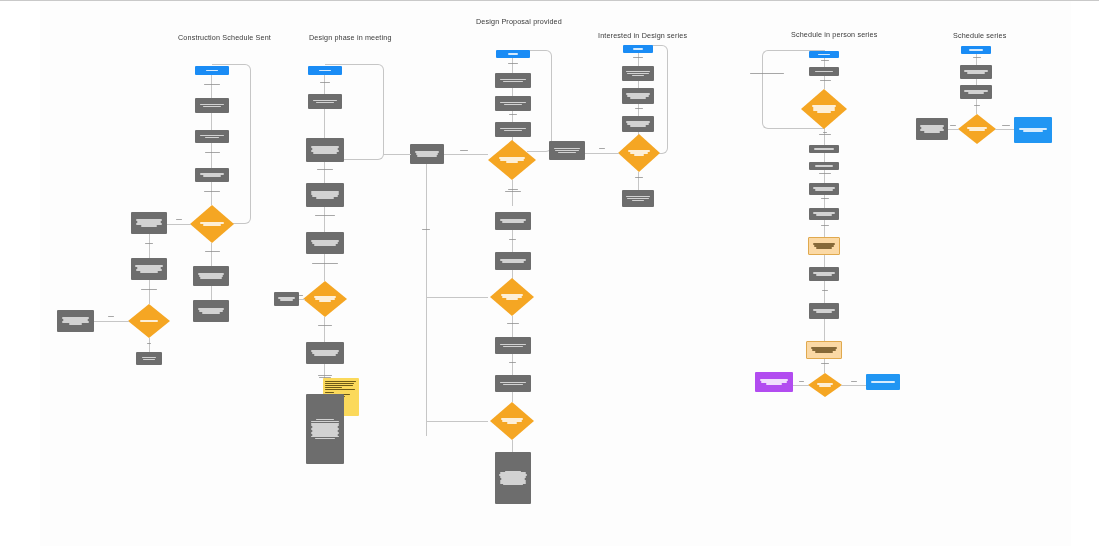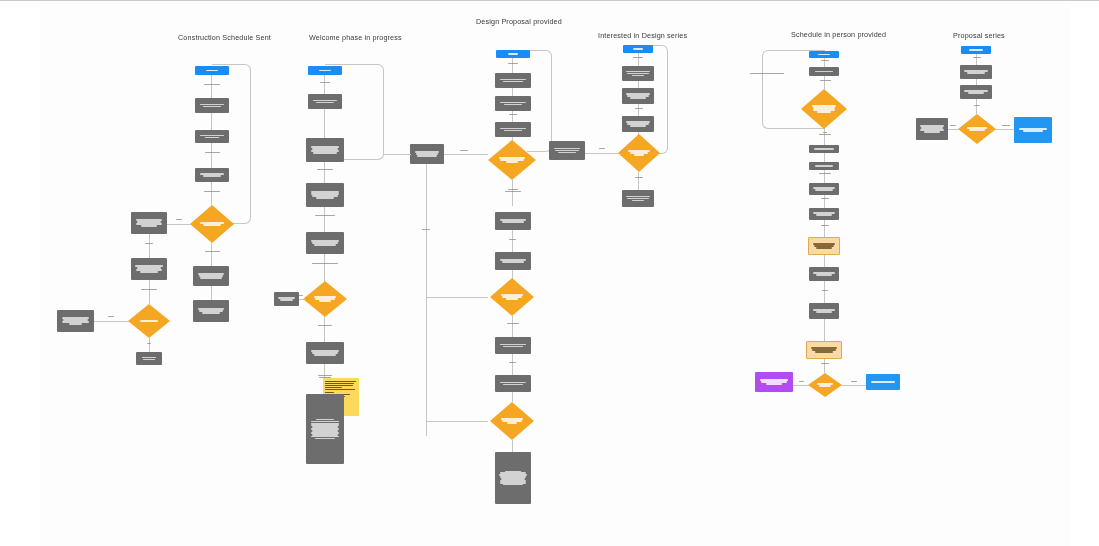--- a/index.html
+++ b/index.html
@@ -37,25 +37,25 @@
   .rnd{position:absolute;border:1px solid #c6c6c6;background:transparent;border-radius:6px;}
 </style>
 </head>
 <body>
 
 <div id="stage">
   <div id="topline"></div>
   <div id="canvas"></div>
 
   <div class="hdr" style="left:178px;top:33px;">Construction Schedule Sent</div>
-  <div class="hdr" style="left:309px;top:33px;">Welcome phase in progress</div>
+  <div class="hdr" style="left:309px;top:33px;">Design phase in meeting</div>
   <div class="hdr" style="left:476px;top:17px;">Design Proposal provided</div>
   <div class="hdr" style="left:598px;top:31px;">Interested in Design series</div>
-  <div class="hdr" style="left:791px;top:30px;">Schedule in person provided</div>
-  <div class="hdr" style="left:953px;top:31px;">Proposal series</div>
+  <div class="hdr" style="left:791px;top:30px;">Schedule in person series</div>
+  <div class="hdr" style="left:953px;top:31px;">Schedule series</div>
 
   <div class="rnd" style="left:212px;top:64px;width:38px;height:158px;border-left:none;border-top-left-radius:0;border-bottom-left-radius:0;"></div>
 
   <div class="node n-trigger" style="left:195px;top:66px;width:34px;height:9px;">
     <span class="txt">
         <i class="ln" style="width:42%"></i>
       </span>
   </div>
   <div class="edge ev" style="left:211px;top:75px;height:23px;"></div>
   <div class="elabel" style="left:197px;top:83px;width:30px;">

